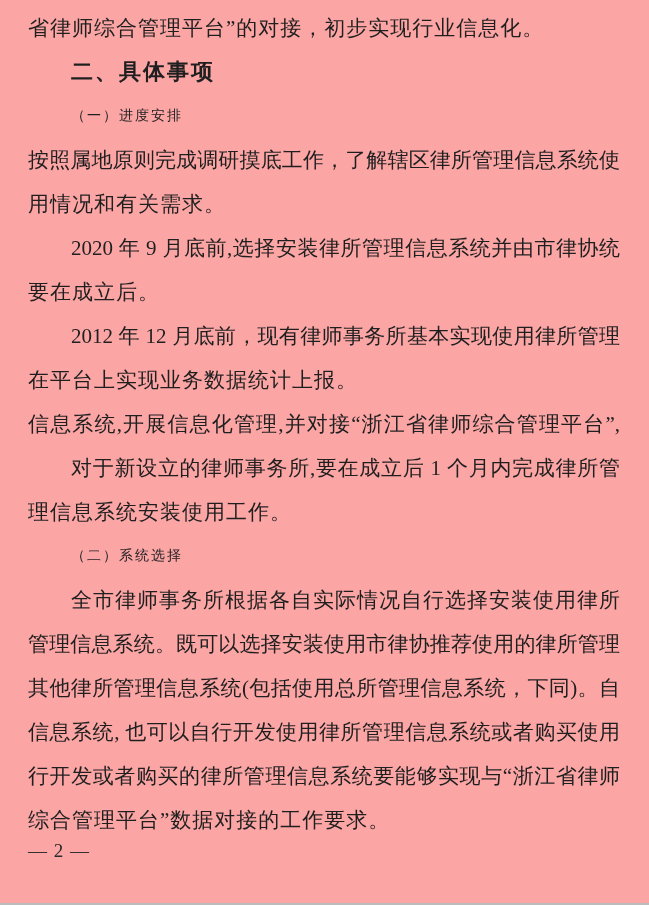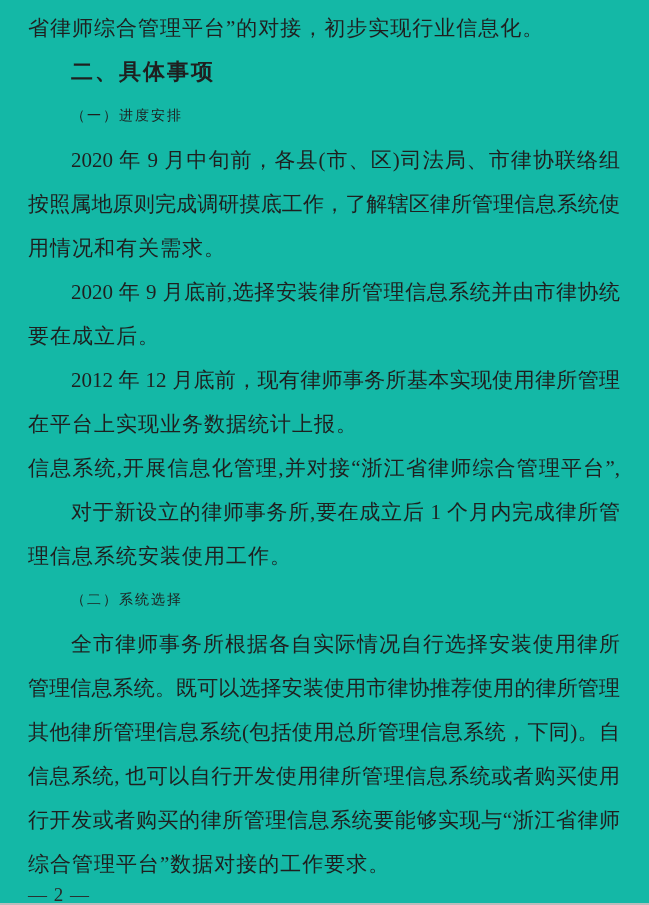--- a/index.html
+++ b/index.html
@@ -5,21 +5,21 @@
   html, body {
     margin: 0;
     padding: 0;
     background: #e8e8e8;
   }
   .page {
     position: relative;
     width: 649px;
     height: 905px;
     margin: 0 auto;
-    background: #14b8a6;
+    background: #fca5a5;
     box-sizing: border-box;
     overflow: hidden;
     font-family: "Liberation Serif", "DejaVu Serif", serif;
     color: #1f1f1f;
   }
   .content {
     padding: 6px 29px 0 28px;
   }
   .line {
     height: 44px;
@@ -77,21 +77,20 @@
 </head>
 <body>
 
 <div class="page">
   <div class="content">
 
     <div class="line end">省律师综合管理平台”的对接，初步实现行业信息化。</div>
     <div class="line h-main indent">二、具体事项</div>
     <div class="line h-sub indent">（一）进度安排</div>
 
-    <div class="line fill indent">2020 年 9 月中旬前，各县(市、区)司法局、市律协联络组</div>
     <div class="line fill">按照属地原则完成调研摸底工作，了解辖区律所管理信息系统使</div>
     <div class="line end">用情况和有关需求。</div>
 
     <div class="line fill indent">2020 年 9 月底前,选择安装律所管理信息系统并由市律协统</div>
     <div class="line end">要在成立后。</div>
 
     <div class="line fill indent">2012 年 12 月底前，现有律师事务所基本实现使用律所管理</div>
     <div class="line end">在平台上实现业务数据统计上报。</div>
     <div class="line fill">信息系统,开展信息化管理,并对接“浙江省律师综合管理平台”,</div>
 

